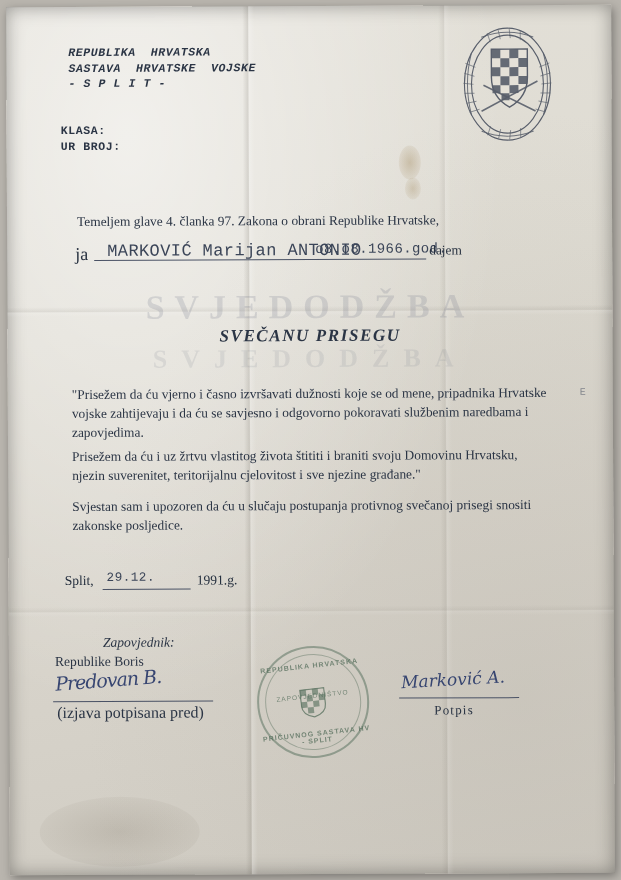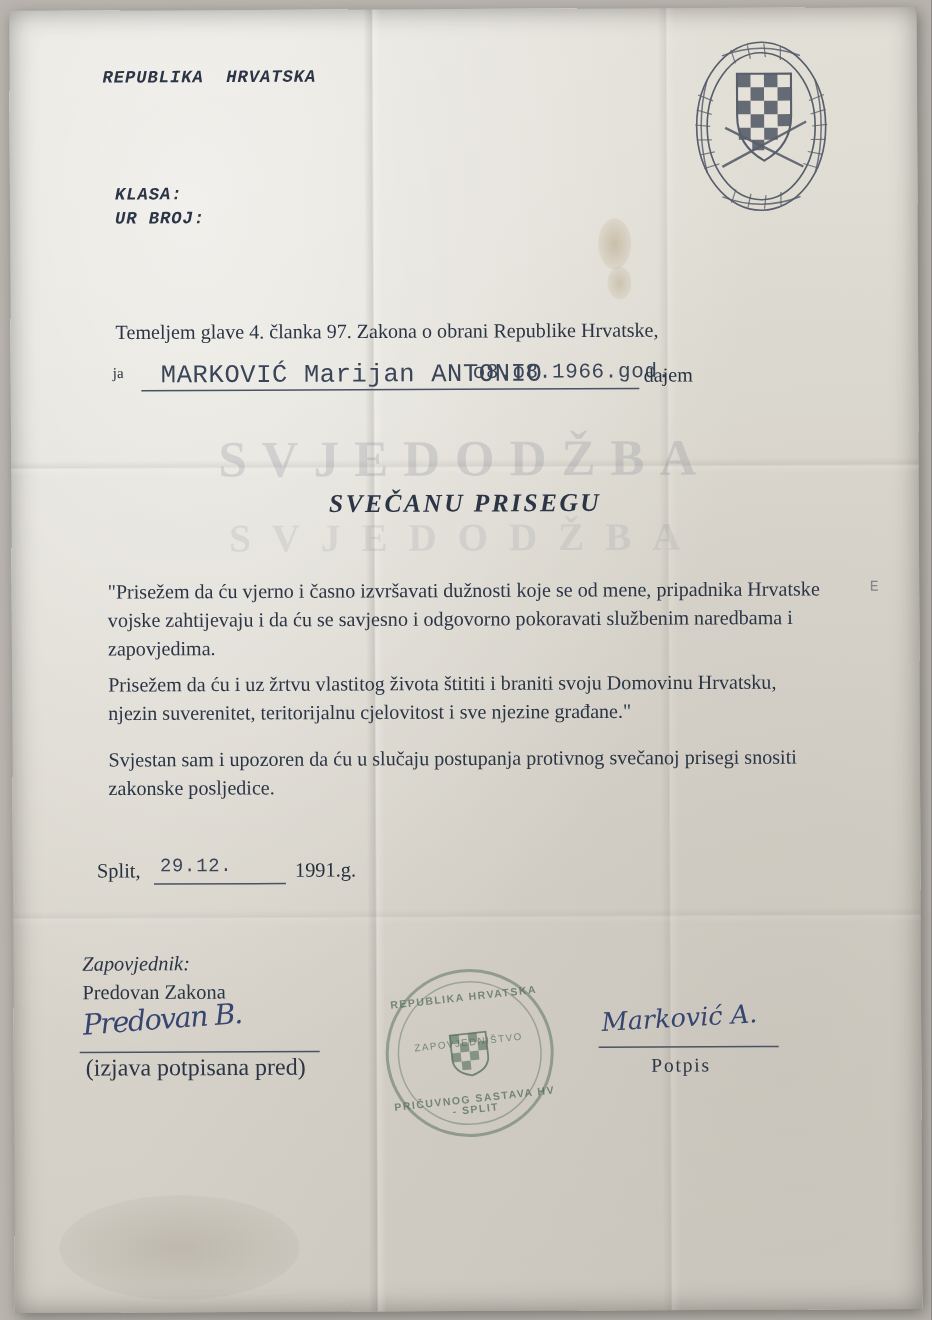--- a/index.html
+++ b/index.html
@@ -64,26 +64,25 @@
     font-size: 11.5px;
     font-weight: bold;
     font-style: italic;
     letter-spacing: 0.6px;
     line-height: 15.5px;
     color: #2b3545;
   }
   .hdr div { white-space: pre; }
   .klasa {
     position: absolute;
-    left: 70px;
+    left: 54px;
     top: 116px;
     font-family: "Liberation Mono", monospace;
     font-size: 11.5px;
     font-weight: bold;
-    font-style: italic;
     letter-spacing: 0.6px;
     line-height: 15.5px;
     color: #2b3545;
   }
   .klasa div { white-space: pre; }
 
   
   .coa {
     position: absolute;
     right: 48px;
@@ -104,21 +103,21 @@
   .namerow {
     position: absolute;
     left: 60px;
     top: 232px;
     width: 490px;
     height: 26px;
   }
   .namerow .ja {
     position: absolute;
     left: 8px; top: 5px;
-    font-size: 10px;
+    font-size: 18px;
   }
   .namerow .typed {
     position: absolute;
     left: 40px; top: 3px;
     font-family: "Liberation Mono", monospace;
     font-size: 17px;
     letter-spacing: 0.4px;
     color: #3b4558;
     white-space: pre;
   }
@@ -192,21 +191,21 @@
   }
 
   .cmdblock {
     position: absolute;
     left: 46px;
     top: 626px;
     font-size: 13.6px;
     line-height: 19px;
     color: #2b3545;
   }
-  .cmdblock .c1 { font-style: italic; }
+  .cmdblock .c1 { font-style: italic; margin-left: 48px; }
 
   .sigrule {
     position: absolute;
     left: 44px;
     top: 694px;
     width: 160px;
     border-bottom: 1px solid #4a5265;
   }
   .sigcap {
     position: absolute;
@@ -337,20 +336,22 @@
     <div class="stain" style="left:398px; top:172px; width:16px; height:22px; background:radial-gradient(ellipse,rgba(150,120,70,0.28),rgba(150,120,70,0));"></div>
     <div class="stain" style="left:30px; top:790px; width:160px; height:70px; background:radial-gradient(ellipse,rgba(120,110,95,0.22),rgba(120,110,95,0));"></div>
 
     <div class="ghost" style="top:282px;">SVJEDODŽBA</div>
     <div class="ghost" style="top:338px; font-size:26px; letter-spacing:14px; color:rgba(120,125,140,0.15);">SVJEDODŽBA</div>
 
     <div class="content">
 
       <div class="hdr">
         <div>REPUBLIKA  HRVATSKA</div>
+        <div>SASTAVA  HRVATSKE  VOJSKE</div>
+        <div>- S P L I T -</div>
       </div>
 
       <div class="klasa">
         <div>KLASA:</div>
         <div>UR BROJ:</div>
       </div>
 
       <div class="coa">
         <svg viewBox="0 0 112 122" width="112" height="122">
           <g fill="none" stroke="#3b4354" stroke-width="1.1">
@@ -429,21 +430,21 @@
 
       <div class="splitrow">
         <span class="lbl">Split,</span>
         <span class="date-typed">29.12.</span>
         <span class="year">1991.g.</span>
         <div class="rule"></div>
       </div>
 
       <div class="cmdblock">
         <div class="c1">Zapovjednik:</div>
-        <div>Predovan Zakona</div>
+        <div>Republike Boris</div>
       </div>
 
       <div class="hand" id="sig-left">Predovan B.</div>
       <div class="sigrule"></div>
       <div class="sigcap">(izjava potpisana pred)</div>
 
       <div class="hand" id="sig-right">Marković A.</div>
       <div class="potpis-rule"></div>
       <div class="potpis-cap">Potpis</div>
 

